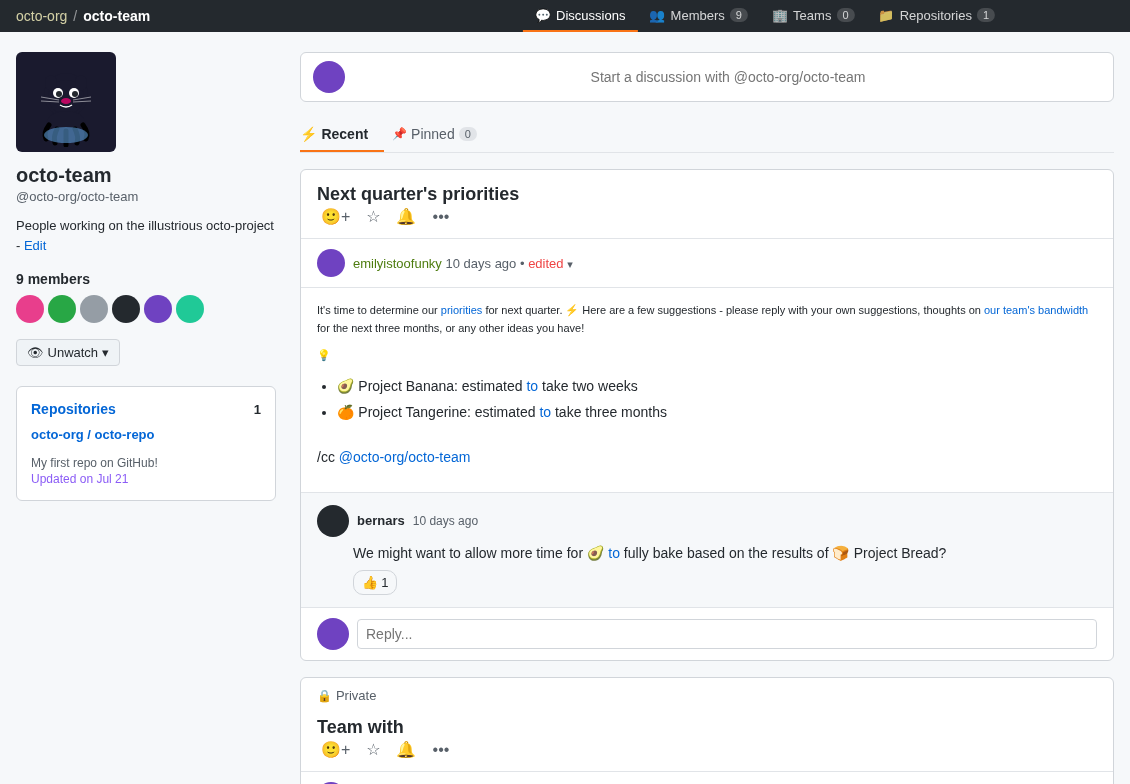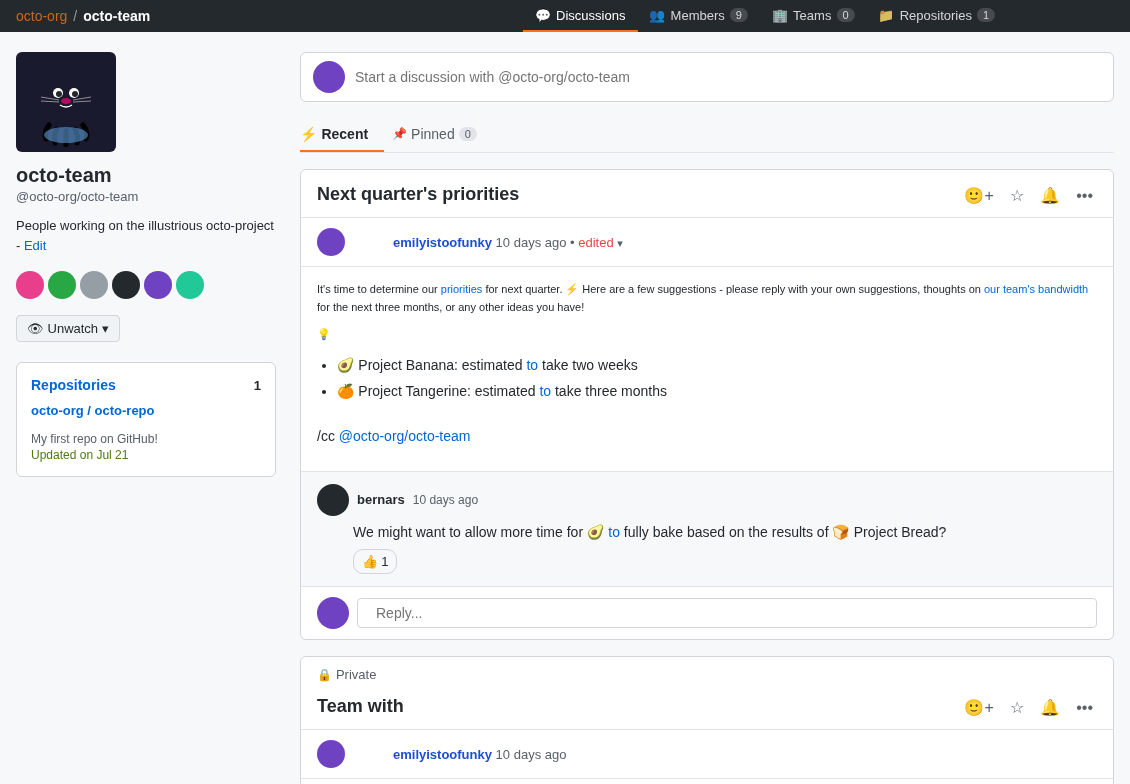--- a/index.html
+++ b/index.html
@@ -1,21 +1,21 @@
 <!DOCTYPE html>
 <html><head>
   <meta charset="utf-8">
   <style>
     * { box-sizing: border-box; margin: 0; padding: 0; }
     body { font-family: -apple-system, BlinkMacSystemFont, "Segoe UI", Helvetica, Arial, sans-serif; font-size: 14px; color: #24292e; background: #f6f8fa; }
 
     
     .header { background: #24292e; height: 32px; display: flex; align-items: center; padding: 0 16px; position: relative; }
     .header-breadcrumb { display: flex; align-items: center; gap: 6px; color: #fff; font-size: 14px; }
-    .header-breadcrumb a { color: #f97316; text-decoration: none; opacity: 0.8; }
+    .header-breadcrumb a { color: #fef9c3; text-decoration: none; opacity: 0.8; }
     .header-breadcrumb .sep { color: #fff; opacity: 0.5; }
     .header-breadcrumb .current { color: #fff; font-weight: 600; }
     .header-nav { position: absolute; left: 50%; transform: translateX(-50%) translateX(200px); display: flex; gap: 0; }
     .header-nav-item { display: flex; align-items: center; gap: 5px; color: #fff; text-decoration: none; font-size: 13px; padding: 0 12px; height: 32px; opacity: 0.8; cursor: pointer; border-bottom: 2px solid transparent; }
     .header-nav-item.active { opacity: 1; border-bottom: 2px solid #f97316; }
     .header-nav-item .count { background: rgba(255,255,255,0.2); border-radius: 10px; padding: 1px 6px; font-size: 11px; }
     .nav-icon { font-size: 13px; }
 
     
     .layout { display: flex; max-width: 1130px; margin: 0 auto; padding: 20px 16px; gap: 24px; }
@@ -30,62 +30,62 @@
     .sidebar-members-title { font-weight: 600; font-size: 14px; margin-bottom: 8px; }
     .member-avatars { display: flex; gap: 4px; margin-bottom: 16px; flex-wrap: wrap; }
     .member-avatar { width: 28px; height: 28px; border-radius: 50%; background: #586069; display: flex; align-items: center; justify-content: center; font-size: 10px; color: white; overflow: hidden; }
     .btn-unwatch { display: flex; align-items: center; gap: 4px; border: 1px solid #d1d5da; border-radius: 4px; padding: 5px 10px; font-size: 13px; background: #eff3f6; cursor: pointer; color: #24292e; margin-bottom: 20px; }
     .sidebar-section { border: 1px solid #d1d5da; border-radius: 6px; padding: 14px; background: #fff; }
     .sidebar-section-header { display: flex; justify-content: space-between; align-items: center; margin-bottom: 10px; }
     .sidebar-section-title { font-weight: 600; font-size: 14px; color: #0366d6; text-decoration: none; }
     .sidebar-section-count { font-size: 13px; font-weight: 600; }
     .repo-name { color: #0366d6; text-decoration: none; font-size: 13px; font-weight: 600; display: block; margin-bottom: 14px; }
     .repo-desc { font-size: 12px; color: #586069; margin-bottom: 2px; }
-    .repo-updated { font-size: 12px; color: #4d7c0f; }
+    .repo-updated { font-size: 12px; color: #8b5cf6; }
 
     
     .main { flex: 1; }
     .discussion-new { display: flex; align-items: center; gap: 10px; background: #fff; border: 1px solid #d1d5da; border-radius: 6px; padding: 8px 12px; margin-bottom: 16px; }
-    .discussion-new input { flex: 1; border: none; outline: none; font-size: 14px; color: #4c1d95; background: transparent; }
+    .discussion-new input { flex: 1; border: none; outline: none; font-size: 14px; color: #4c1d95; background: transparent; text-align: center; }
     .small-avatar { width: 32px; height: 32px; border-radius: 50%; background: #586069; display: flex; align-items: center; justify-content: center; font-size: 12px; color: white; flex-shrink: 0; overflow: hidden; }
 
     
     .tabs { display: flex; border-bottom: 1px solid #e1e4e8; margin-bottom: 16px; }
     .tab { display: flex; align-items: center; gap: 4px; padding: 8px 16px 8px 0; font-size: 14px; color: #586069; cursor: pointer; border-bottom: 2px solid transparent; text-decoration: none; margin-right: 8px; }
     .tab.active { color: #24292e; border-bottom: 2px solid #f97316; font-weight: 600; }
     .tab .pin-icon { font-size: 12px; }
     .tab-count { background: #e1e4e8; border-radius: 10px; padding: 1px 6px; font-size: 11px; }
 
     
     .discussion-card { background: #fff; border: 1px solid #d1d5da; border-radius: 6px; margin-bottom: 16px; overflow: hidden; }
-    .discussion-header { padding: 14px 16px 10px; border-bottom: 1px solid #e1e4e8; display: flex; justify-content: space-between; align-items: flex-start; }
+    .discussion-header { padding: 14px 16px 10px; border-bottom: 1px solid #e1e4e8; display: flex; justify-content: space-between; align-items: flex-start; flex-direction: column; }
     .discussion-title { font-size: 18px; font-weight: 600; color: #24292e; flex: 1; }
     .discussion-actions { display: flex; gap: 8px; align-items: center; }
     .action-btn { background: none; border: none; cursor: pointer; color: #586069; font-size: 16px; padding: 2px 4px; }
     .discussion-meta { padding: 10px 16px; border-bottom: 1px solid #e1e4e8; display: flex; align-items: center; gap: 8px; }
     .discussion-meta .meta-avatar { width: 28px; height: 28px; border-radius: 50%; background: #6f42c1; display: flex; align-items: center; justify-content: center; font-size: 10px; color: white; }
     .meta-info { font-size: 13px; }
-    .meta-info .author { font-weight: 700; color: #1d4ed8; margin-left: 40px; }
+    .meta-info .author { font-weight: 400; color: #4d7c0f; }
     .meta-info .time { color: #586069; }
     .meta-info .edited { color: #ef4444; }
     .discussion-body { padding: 14px 16px; border-bottom: 1px solid #e1e4e8; line-height: 1.6; }
     .discussion-body p { margin-bottom: 10px; font-size: 11px; }
     .discussion-body ul { margin-left: 20px; margin-bottom: 22px; }
     .discussion-body li { margin-bottom: 4px; font-size: 14px; }
     .discussion-body .cc { font-size: 14px; margin-top: 8px; }
     .discussion-body .mention { color: #0366d6; }
     .highlight { color: #0366d6; }
     .comment { padding: 12px 16px; background: #f6f8fa; border-bottom: 1px solid #e1e4e8; }
     .comment-meta { display: flex; align-items: center; gap: 8px; margin-bottom: 6px; }
     .comment-meta .author { font-weight: 600; font-size: 13px; }
     .comment-meta .time { font-size: 12px; color: #586069; }
     .comment-body { font-size: 14px; line-height: 1.5; padding-left: 36px; }
     .comment-body .reaction { display: inline-flex; align-items: center; gap: 3px; border: 1px solid #d1d5da; border-radius: 10px; padding: 2px 8px; font-size: 13px; cursor: pointer; background: #f6f8fa; margin-top: 6px; }
     .reply-area { padding: 10px 16px; display: flex; align-items: center; gap: 8px; }
-    .reply-input { flex: 1; border: 1px solid #d1d5da; border-radius: 4px; padding: 6px 18px; font-size: 14px; color: #586069; background: #fff; outline: none; }
+    .reply-input { flex: 1; border: 1px solid #d1d5da; border-radius: 4px; padding: 6px 8px; font-size: 14px; color: #586069; background: #fff; outline: none; }
     .private-badge { display: flex; align-items: center; gap: 4px; font-size: 13px; color: #586069; padding: 10px 16px 0; }
     .lock-icon { font-size: 12px; }
 
     
     .av-pink { background: #e83e8c; }
     .av-green { background: #28a745; }
     .av-purple { background: #6f42c1; }
     .av-teal { background: #20c997; }
     .av-dark { background: #24292e; }
     .av-grey { background: #959da5; }
@@ -160,20 +160,23 @@
         <ellipse cx="45" cy="78" rx="22" ry="8" fill="#5b9bd5" opacity="0.6"></ellipse>
       </svg>
     </div>
 
     <h2>octo-team</h2>
     <div class="username">@octo-org/octo-team</div>
     <p class="description">
       <span>People working on the illustrious octo-project - </span><a href="#">Edit</a>
     </p>
 
+    <div class="sidebar-members-title">
+      <span>9 members</span>
+    </div>
     <div class="member-avatars">
       <div class="member-avatar av-pink"></div>
       <div class="member-avatar av-green"></div>
       <div class="member-avatar av-grey"></div>
       <div class="member-avatar av-dark"></div>
       <div class="member-avatar av-purple"></div>
       <div class="member-avatar av-teal"></div>
     </div>
 
     <button class="btn-unwatch">

